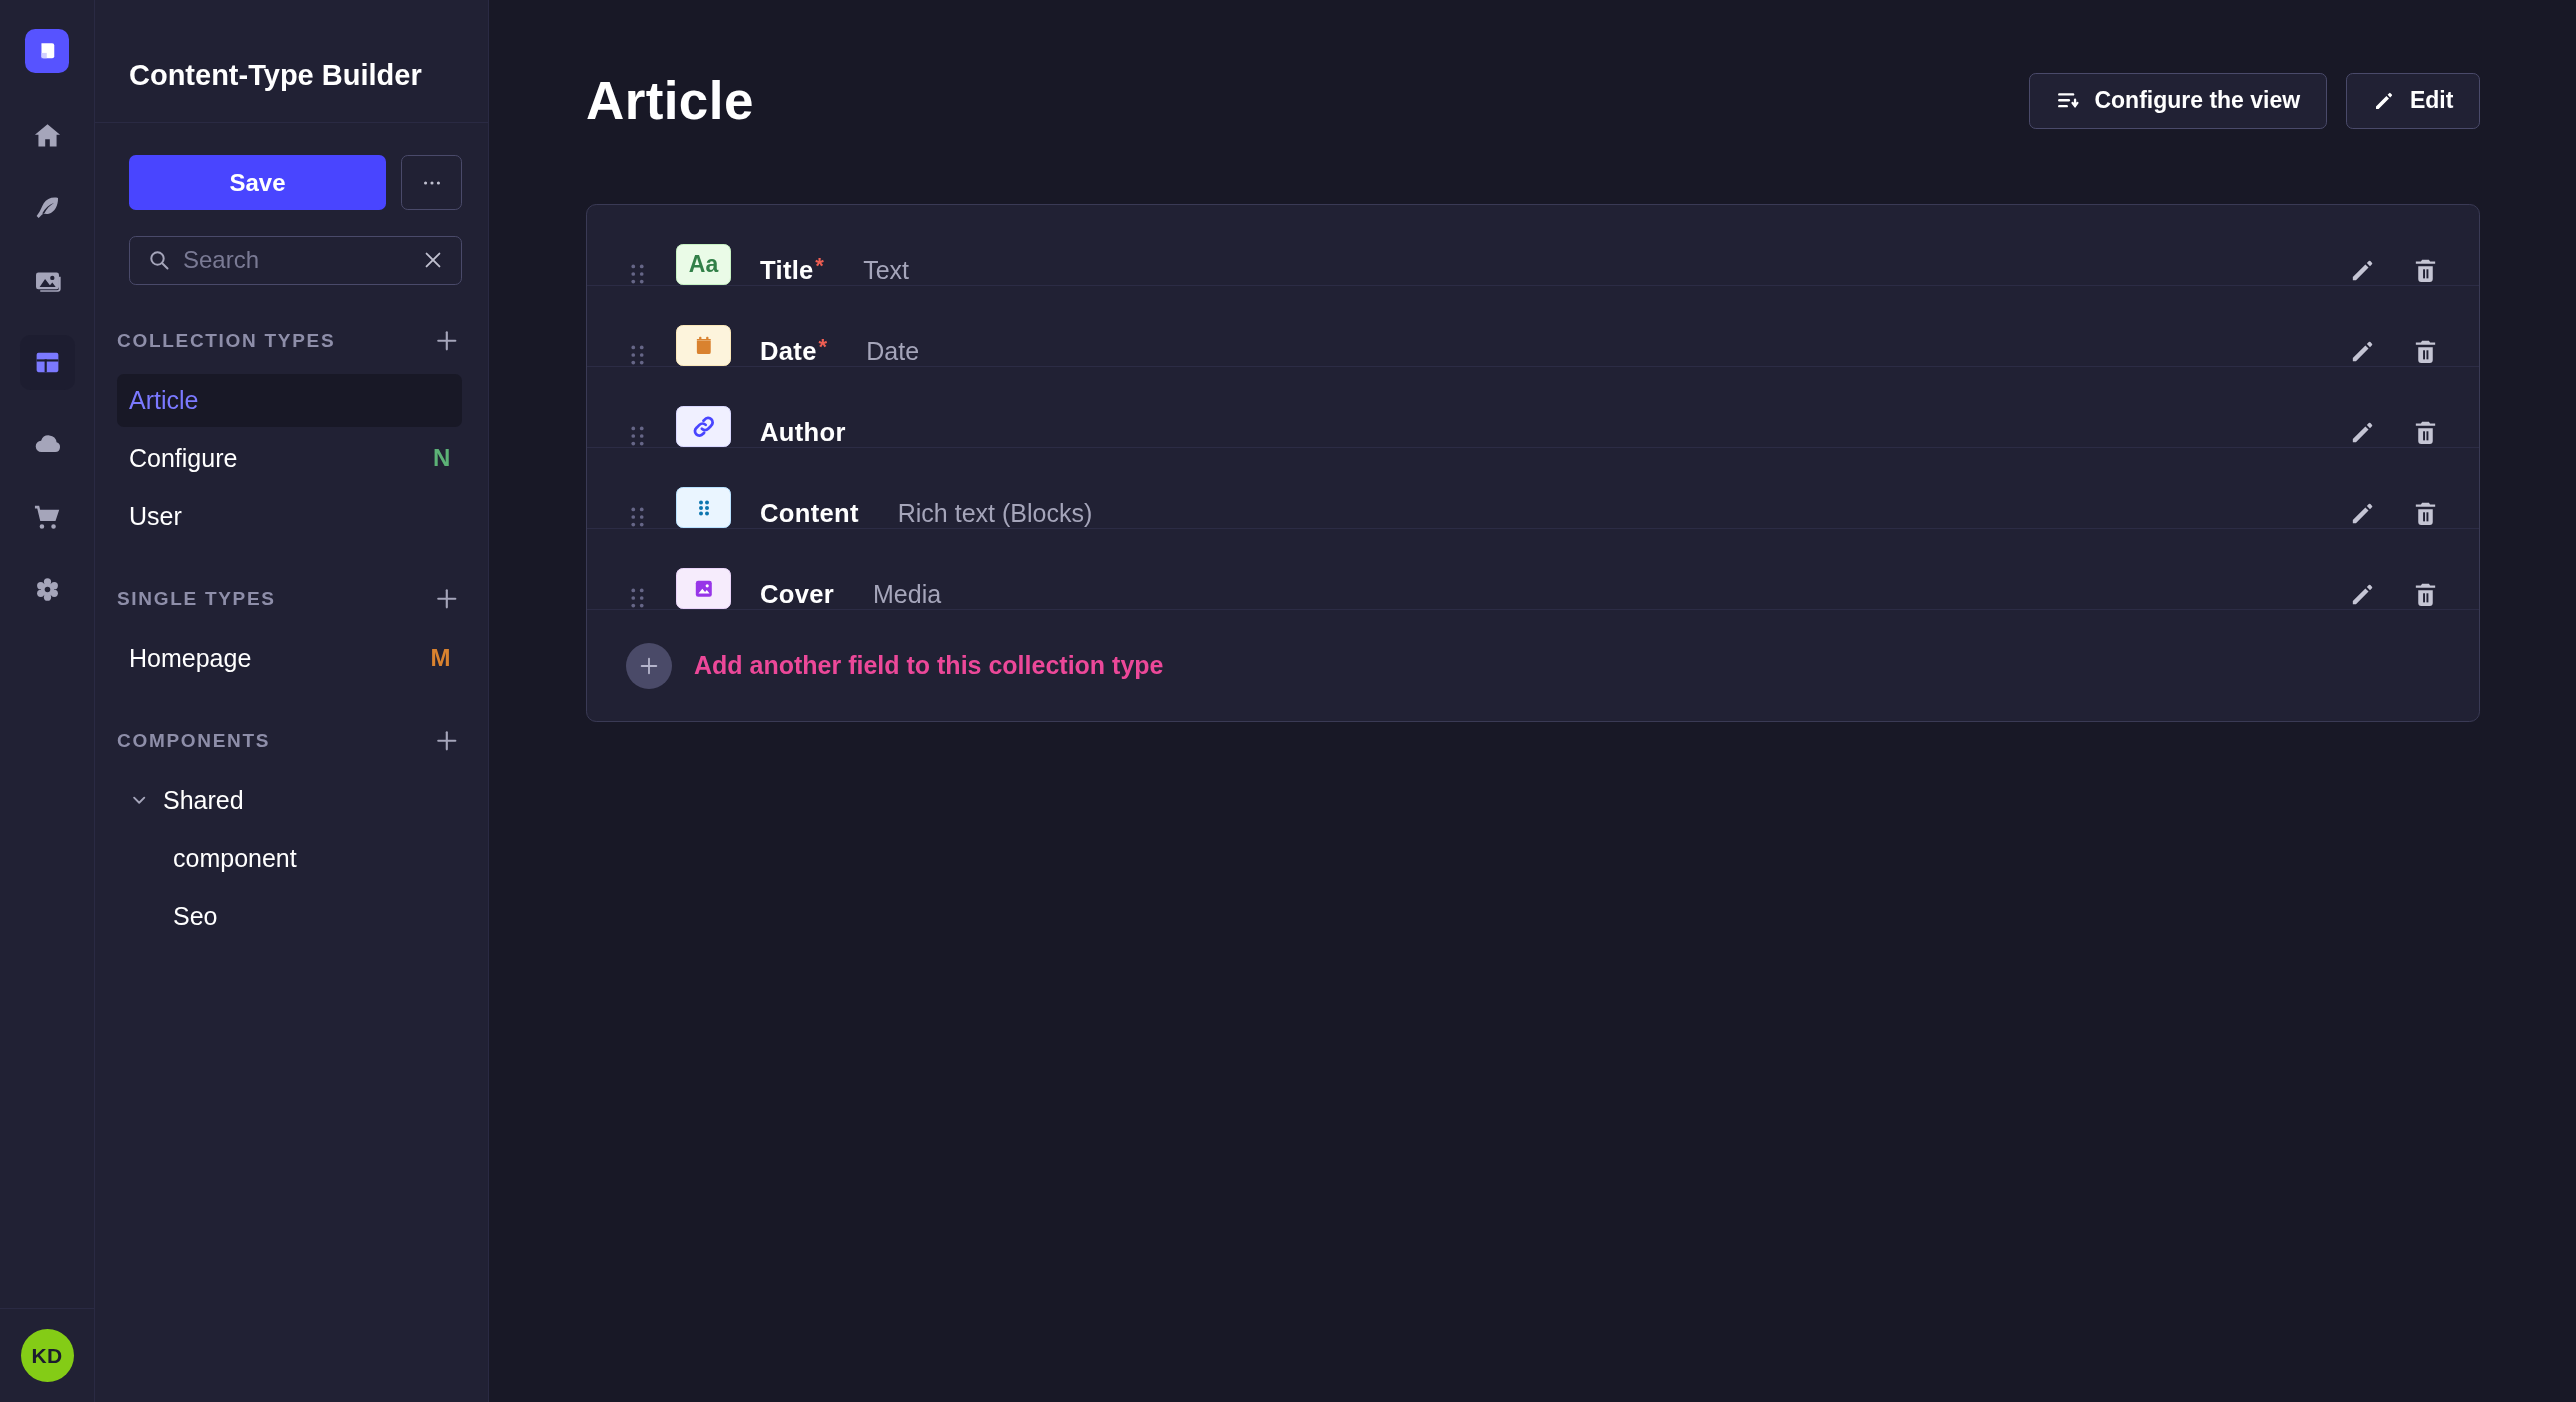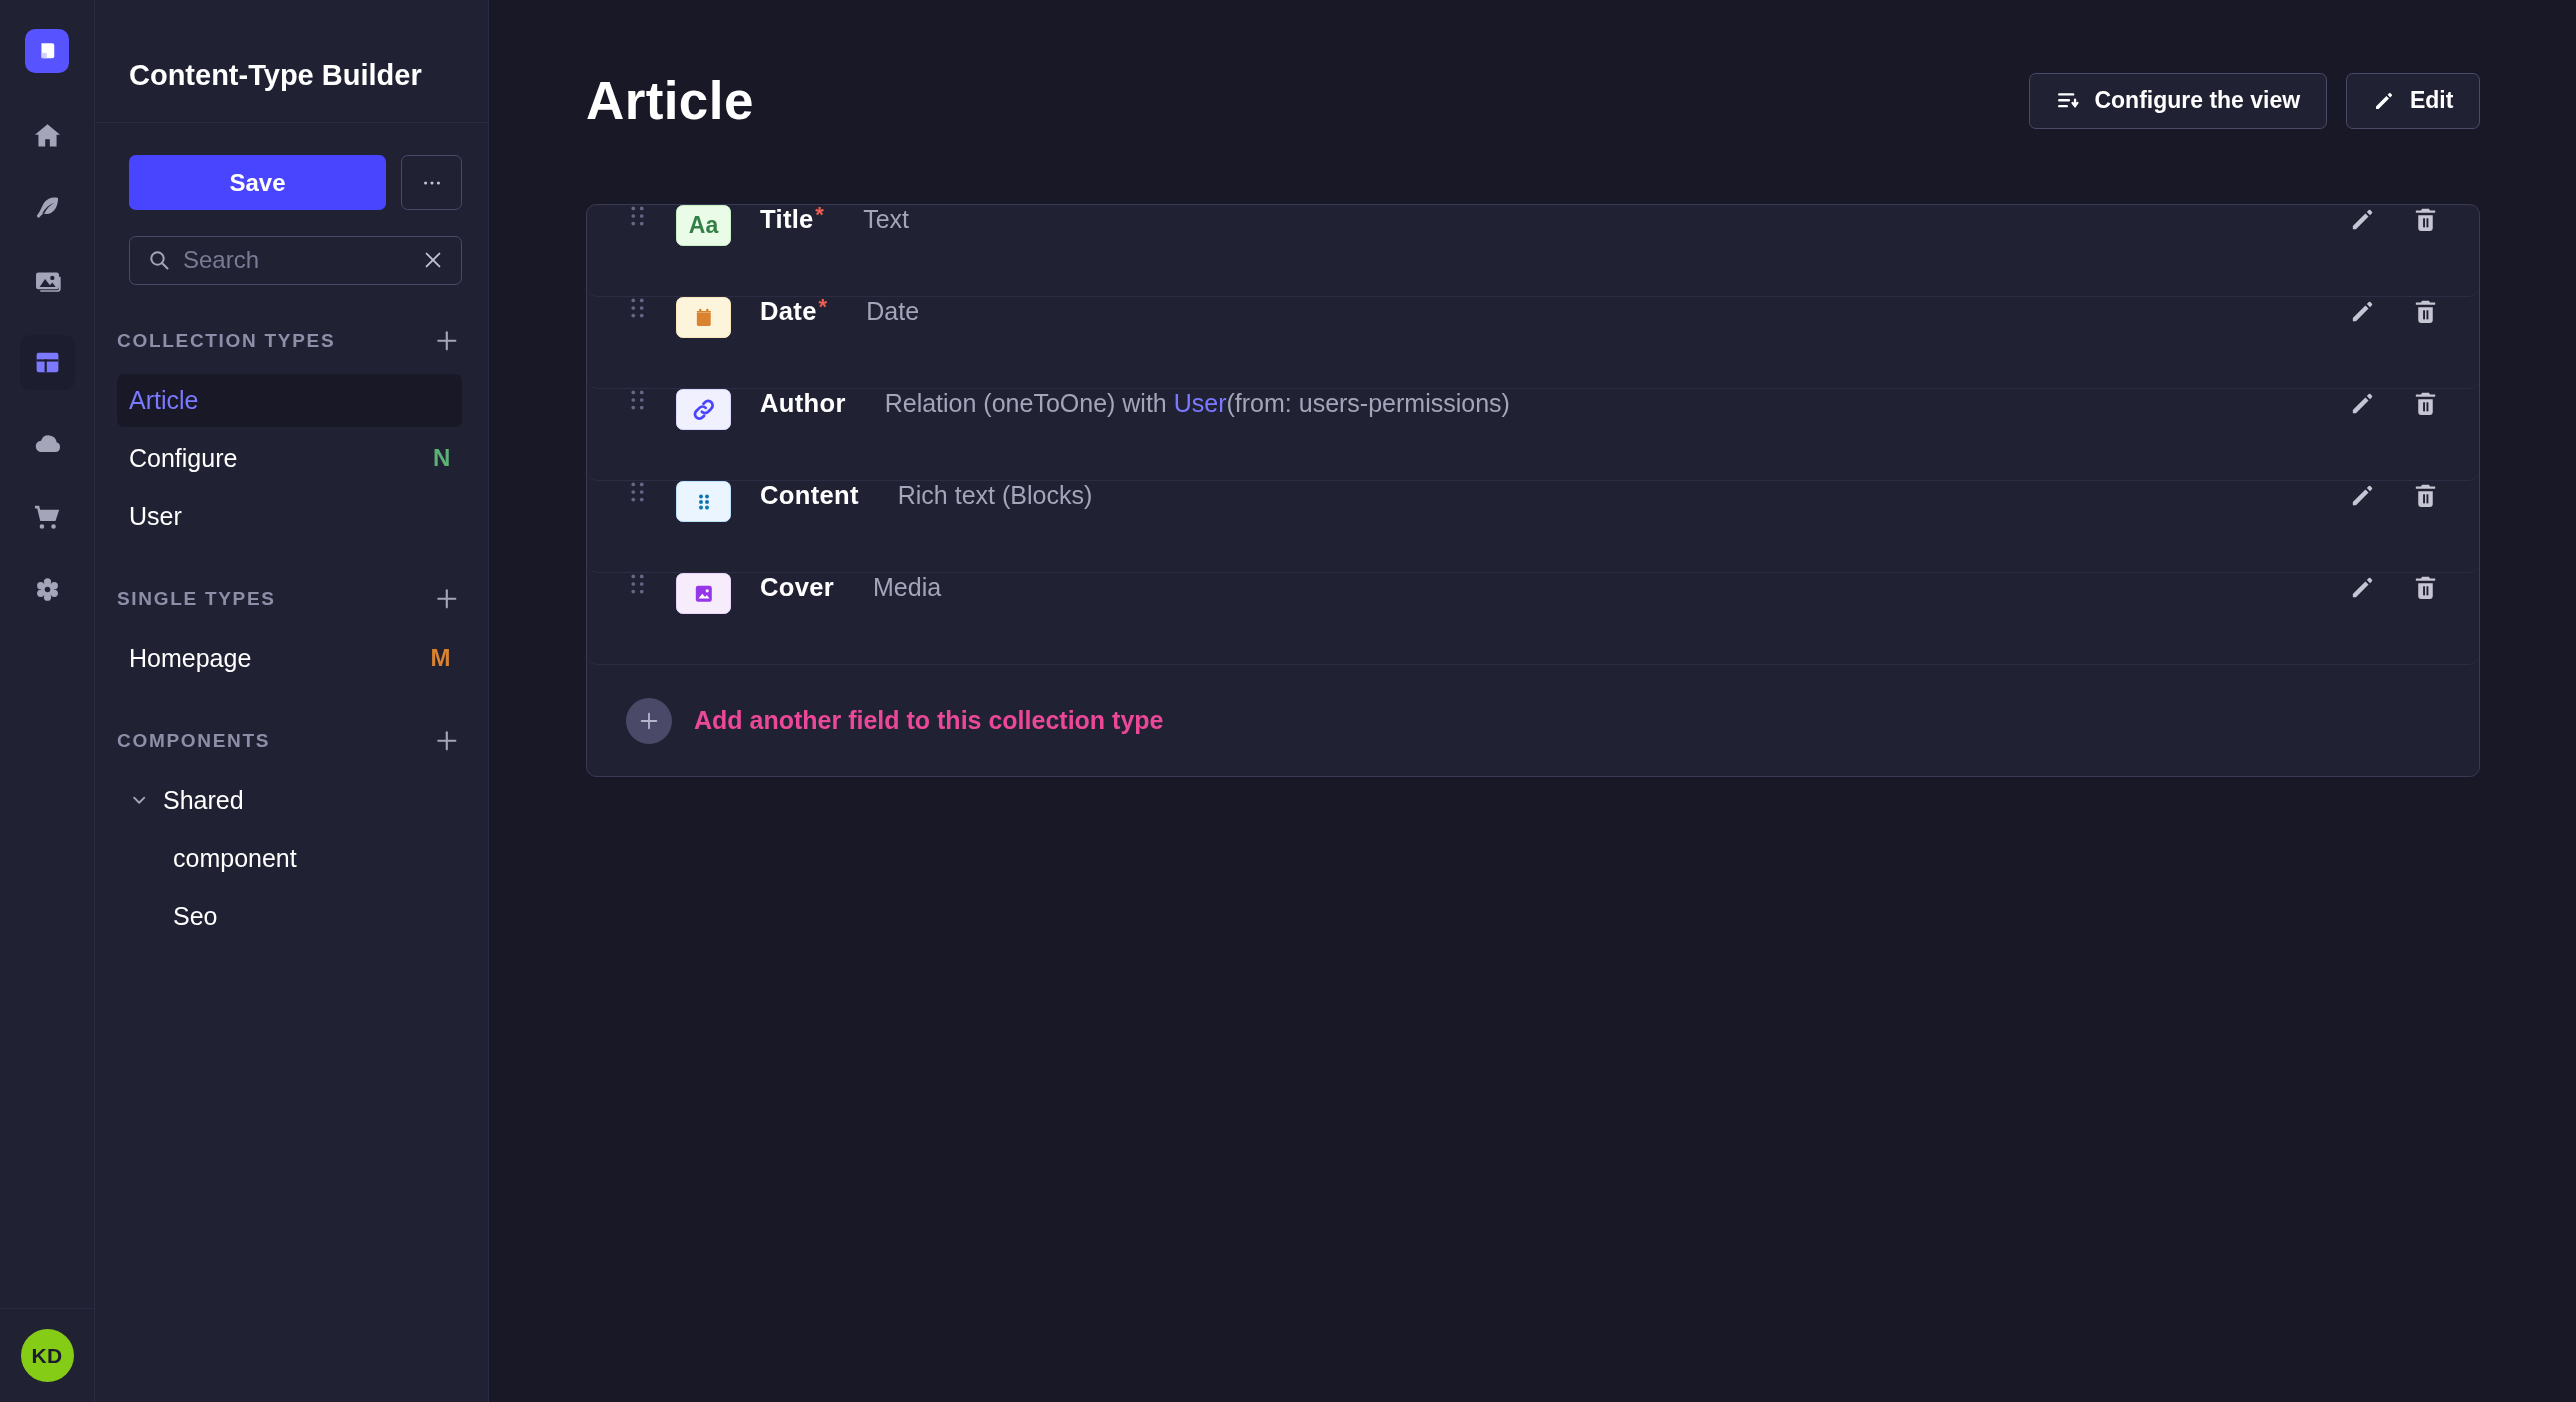--- a/index.html
+++ b/index.html
@@ -41,21 +41,21 @@
   
   .main { flex:1; padding:0 96px 0 97px; }
   .main-header { margin-top:70px; display:flex; align-items:center; justify-content:space-between; }
   .page-title { font-size:53px; font-weight:700; letter-spacing:0.4px; }
   .actions { display:flex; gap:19px; }
   .btn { height:56px; padding:0 25.6px; border-radius:6.8px; border:0.9px solid #4a4a6a; background:#212134; color:#fff; font-size:23px; font-weight:600; font-family:inherit; display:flex; align-items:center; gap:13.6px; cursor:pointer; white-space:nowrap; }
   .btn.add { color:#7b79ff; }
   .btn svg { flex:0 0 auto; }
 
   .card { margin-top:73px; background:#212134; border:0.9px solid #3a3a55; border-radius:10.2px; overflow:hidden; }
-  .field-row { height:92px; display:flex; align-items:flex-start; padding:0 39px 0 41px; border-bottom:0.9px solid #2c2c45;border-radius:10px; }
+  .field-row { height:81px; display:flex; align-items:flex-end; padding:0 39px 0 41px; border-bottom:0.9px solid #2c2c45; }
   .drag { color:#666687; margin-right:29px; cursor:grab; display:flex; }
   .iconbox { width:55px; height:41px; border-radius:6.8px; display:flex; align-items:center; justify-content:center; margin-right:29px; }
   .ib-text     { background:#eafbe7; border:0.9px solid #c6f0c2; color:#328048; font-size:23px; font-weight:700; }
   .ib-date     { background:#fdf4dc; border:0.9px solid #fae7b9; }
   .ib-relation { background:#f0f0ff; border:0.9px solid #d9d8ff; }
   .ib-blocks   { background:#eaf5ff; border:0.9px solid #b8e1ff; }
   .ib-media    { background:#f6ecfc; border:0.9px solid #e9d3f9; }
   .field-name { font-size:25.6px; font-weight:700; letter-spacing:0.3px; }
   .req { color:#ee5e52; font-size:22px; position:relative; top:-6px; margin-left:1.7px; font-weight:700; }
   .field-type { margin-left:39px; font-size:25px; color:#a5a5ba; }
@@ -326,21 +326,20 @@
               <circle cx="16" cy="22" r="2.2"></circle>
             </svg>
         </span>
         <span class="iconbox ib-relation">
           <svg width="25.6" height="25.6" viewBox="0 0 24 24" fill="none" stroke="#4945ff" stroke-width="2.6" stroke-linecap="round">
               <path d="M10.2 13.8a4.2 4.2 0 0 0 5.9 0l2.6-2.6a4.2 4.2 0 1 0-5.9-5.9l-1.1 1.1"></path>
               <path d="M13.8 10.2a4.2 4.2 0 0 0-5.9 0l-2.6 2.6a4.2 4.2 0 1 0 5.9 5.9l1.1-1.1"></path>
             </svg>
         </span>
         <span class="field-name">Author</span>
-        <span class="field-type"><span>Relation (oneToOne) with </span><span class="type-link">User</span><span>(from: users-permissions)</span></span>
         <span class="row-actions">
           <button class="icon-btn">
               <svg width="29" height="29" viewBox="0 0 24 24" fill="currentColor">
                 <path d="M4 17.4V20h2.6L17 9.6l-2.6-2.6zM19.8 6.8a.9.9 0 0 0 0-1.3l-1.3-1.3a.9.9 0 0 0-1.3 0l-1.6 1.6 2.6 2.6z"></path>
               </svg>
             </button>
           <button class="icon-btn">
               <svg width="29" height="29" viewBox="0 0 24 24" fill="currentColor">
                 <path d="M9.2 3h5.6l1 1.5H20v2H4v-2h4.2zM6 8.5h12V19a2.5 2.5 0 0 1-2.5 2.5h-7A2.5 2.5 0 0 1 6 19z"></path>
                 <rect x="10" y="11" width="1.6" height="7.5" fill="#212134"></rect>

